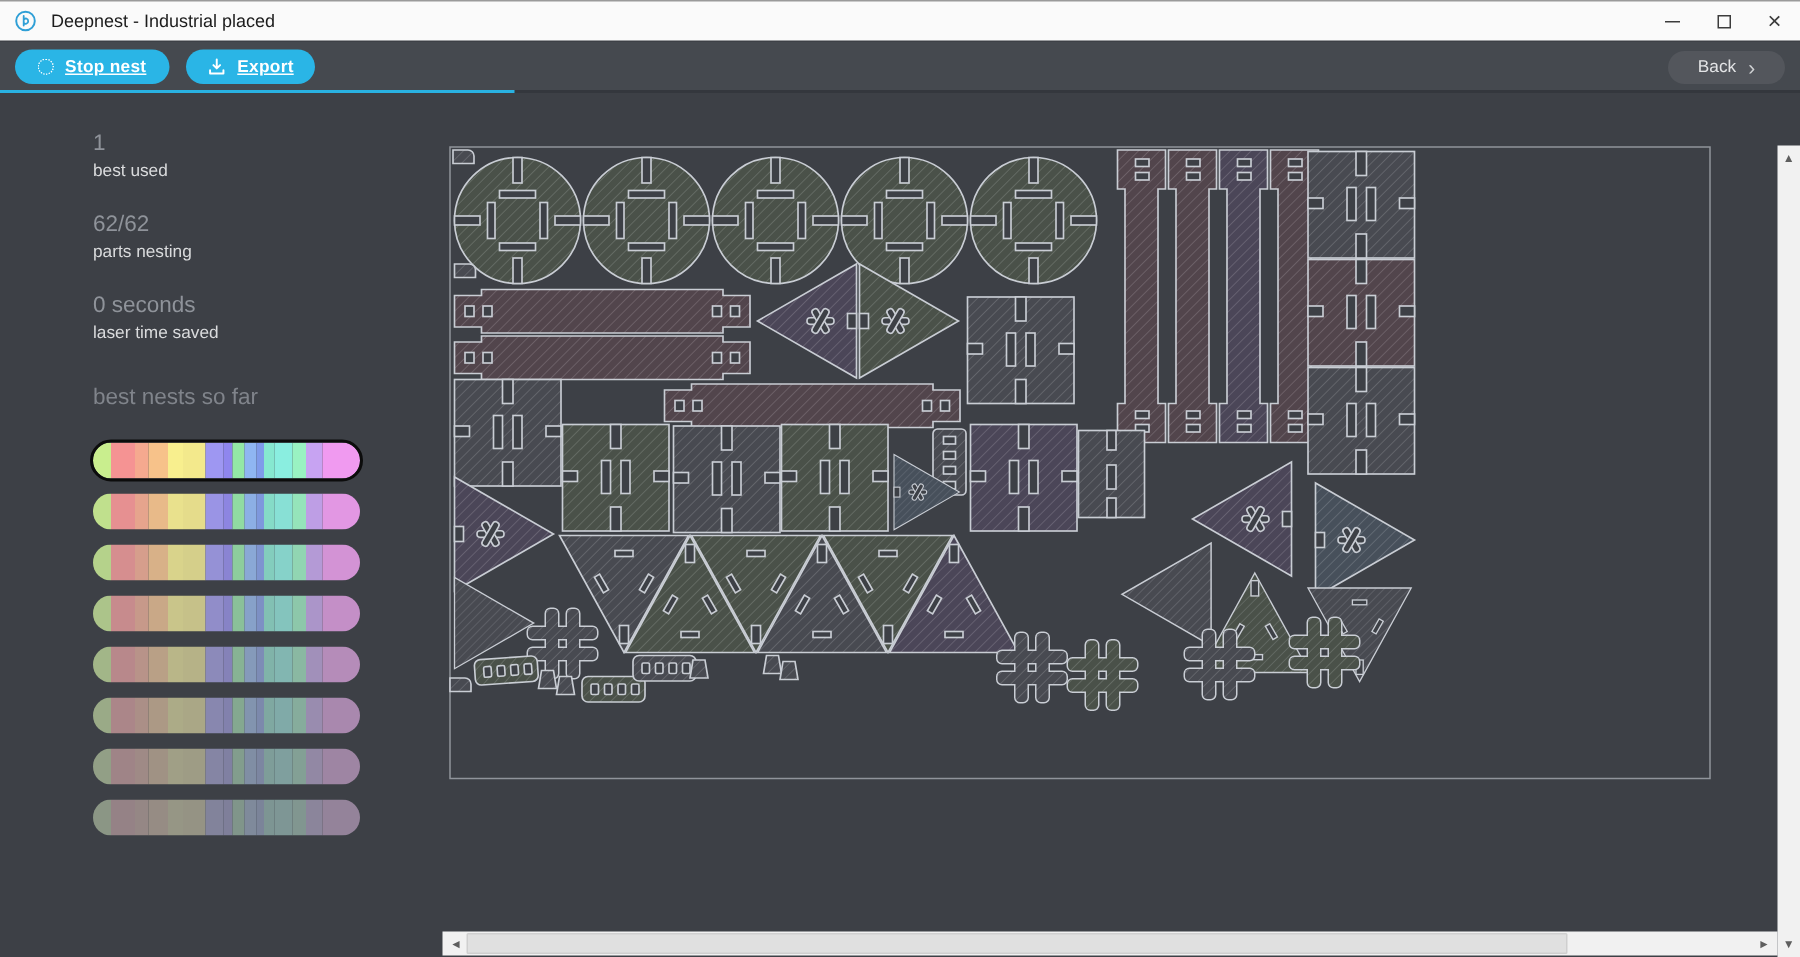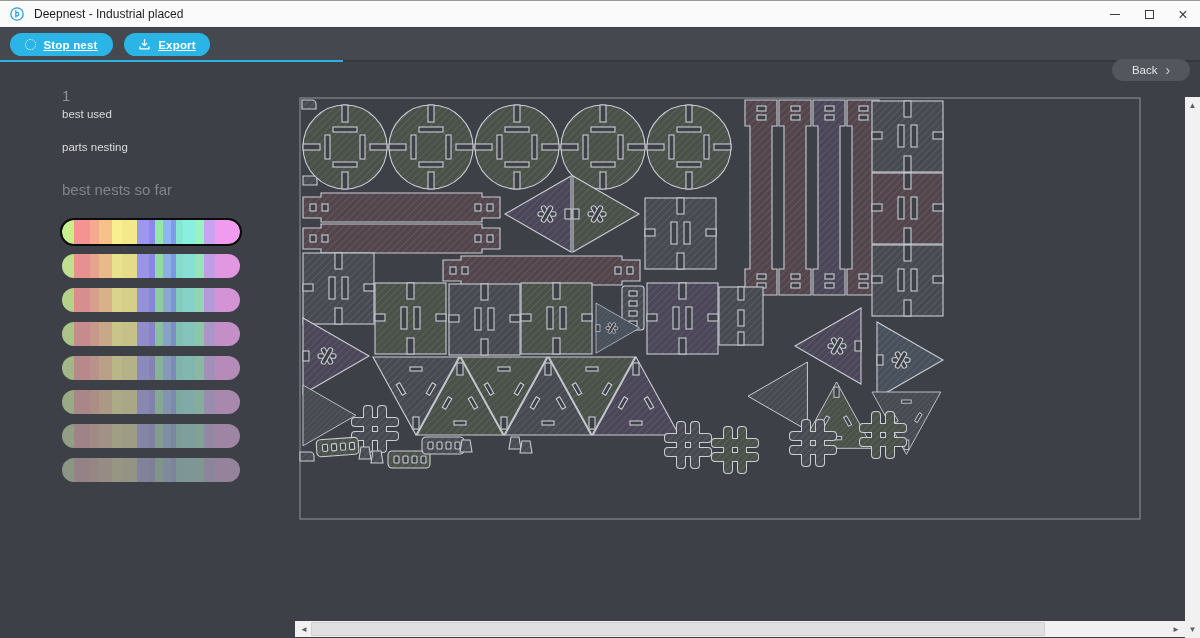--- a/index.html
+++ b/index.html
@@ -37,21 +37,21 @@
     font-family:"Liberation Sans", sans-serif; letter-spacing:.2px;
     display:flex; align-items:center; justify-content:center; gap:7px; cursor:pointer;text-decoration:underline;
   }
   .btn-stop { left:10px; width:103px; }
   .btn-export { left:124px; width:86px; }
   .spinner-icon { width:11px; height:11px; border:1.5px dotted #fff; border-radius:50%; display:inline-block; }
   .btn-back {
     position:absolute; top:6px; right:10px; width:78px; height:22px; border:none;
     border-radius:11px; background:#53565c; color:#e3e4e6; font-size:11.5px;
     font-family:"Liberation Sans", sans-serif;
-    display:flex; align-items:center; justify-content:center; gap:8px; cursor:pointer;margin-top:25px;
+    display:flex; align-items:center; justify-content:center; gap:8px; cursor:pointer;
   }
   .back-chevron { font-size:14px; color:#cfd1d3; line-height:10px; }
 
   
   .sidebar { position:absolute; left:62px; top:86px; width:178px; z-index:5; }
   .stat { margin-bottom:18px; }
   .stat-value { font-size:15px; color:#8f939a; line-height:19px; }
   .stat-label { font-size:11.5px; color:#dadbdd; line-height:15px; margin-top:2px; }
   .nests-heading { font-size:15px; color:#80848b; margin-top:26px; margin-bottom:22px; }
   .nest-list { display:flex; flex-direction:column; gap:10px; }
@@ -124,21 +124,26 @@
   </button>
   <div class="toolbar-underline" style="background: rgb(41, 178, 226);"></div>
 </div>
 
 <div class="sidebar">
   <div class="stat">
     <div class="stat-value">1</div>
     <div class="stat-label">best used</div>
   </div>
   <div class="stat">
+    <div class="stat-value">62/62</div>
     <div class="stat-label">parts nesting</div>
+  </div>
+  <div class="stat">
+    <div class="stat-value">0 seconds</div>
+    <div class="stat-label">laser time saved</div>
   </div>
   <div class="nests-heading">best nests so far</div>
   <div class="nest-list">
       <div class="nest-bar selected">
         <span style="width: 7%; background: rgb(201, 238, 142);"></span>
         <span style="width: 9%; background: rgb(245, 147, 147);"></span>
         <span style="width: 5%; background: rgb(245, 169, 143);"></span>
         <span style="width: 7%; background: rgb(247, 194, 138);"></span>
         <span style="width: 6%; background: rgb(248, 239, 142);"></span>
         <span style="width: 8%; background: rgb(243, 233, 140);"></span>

